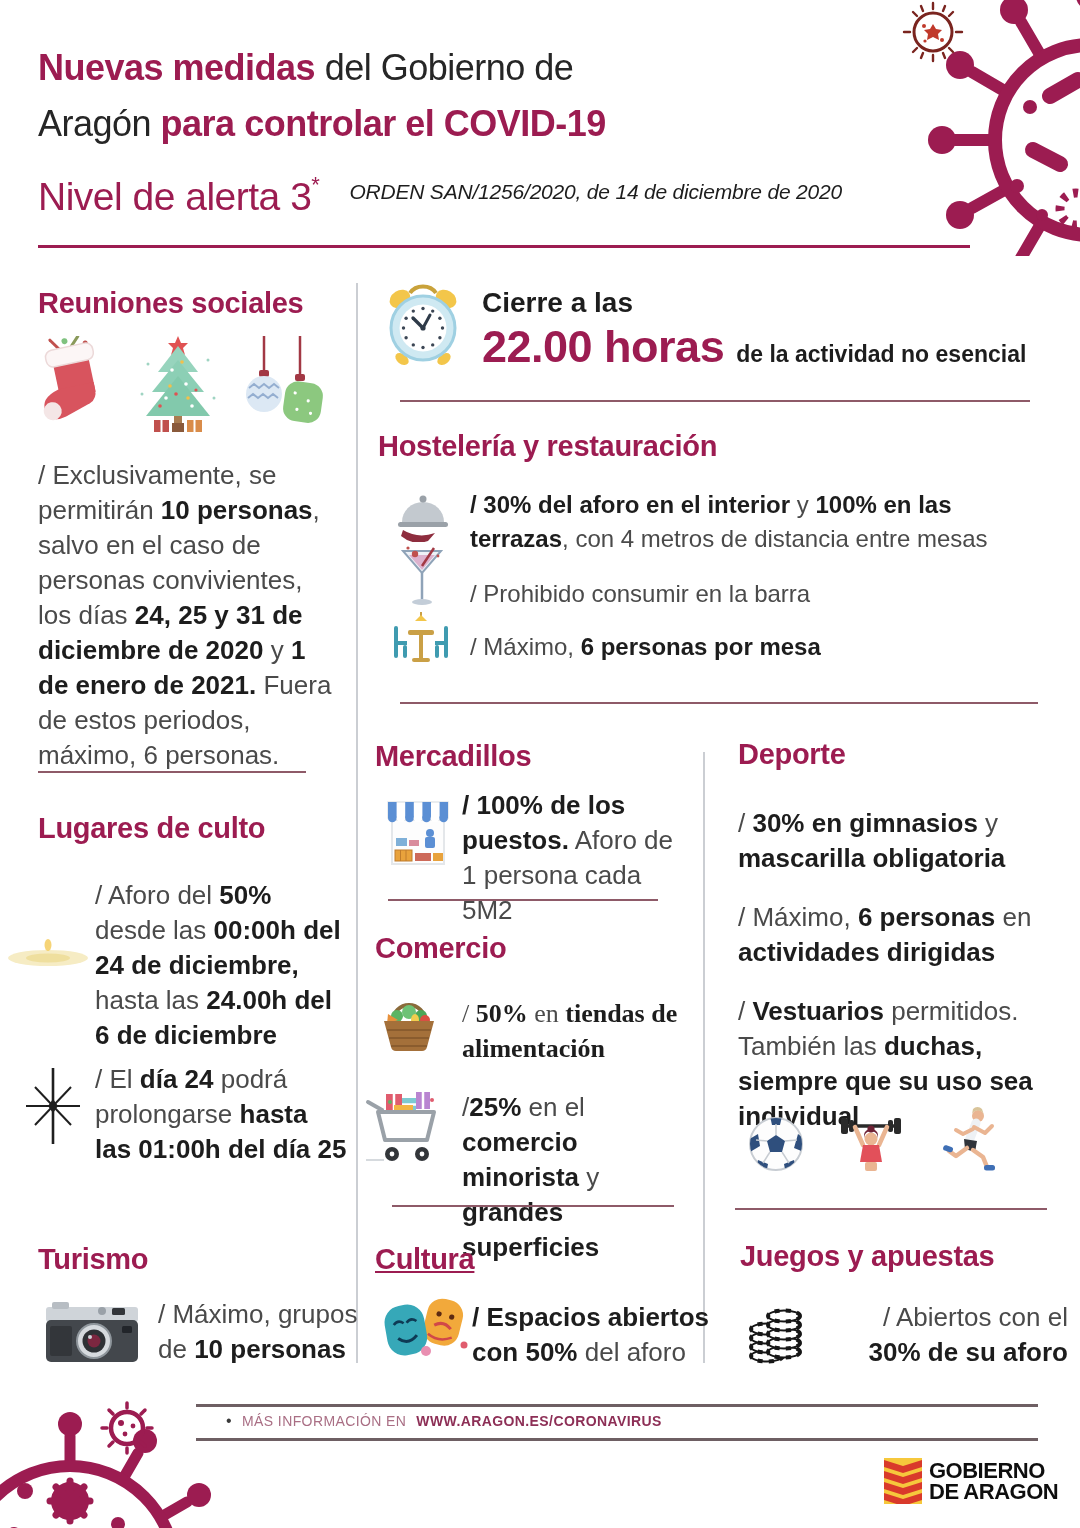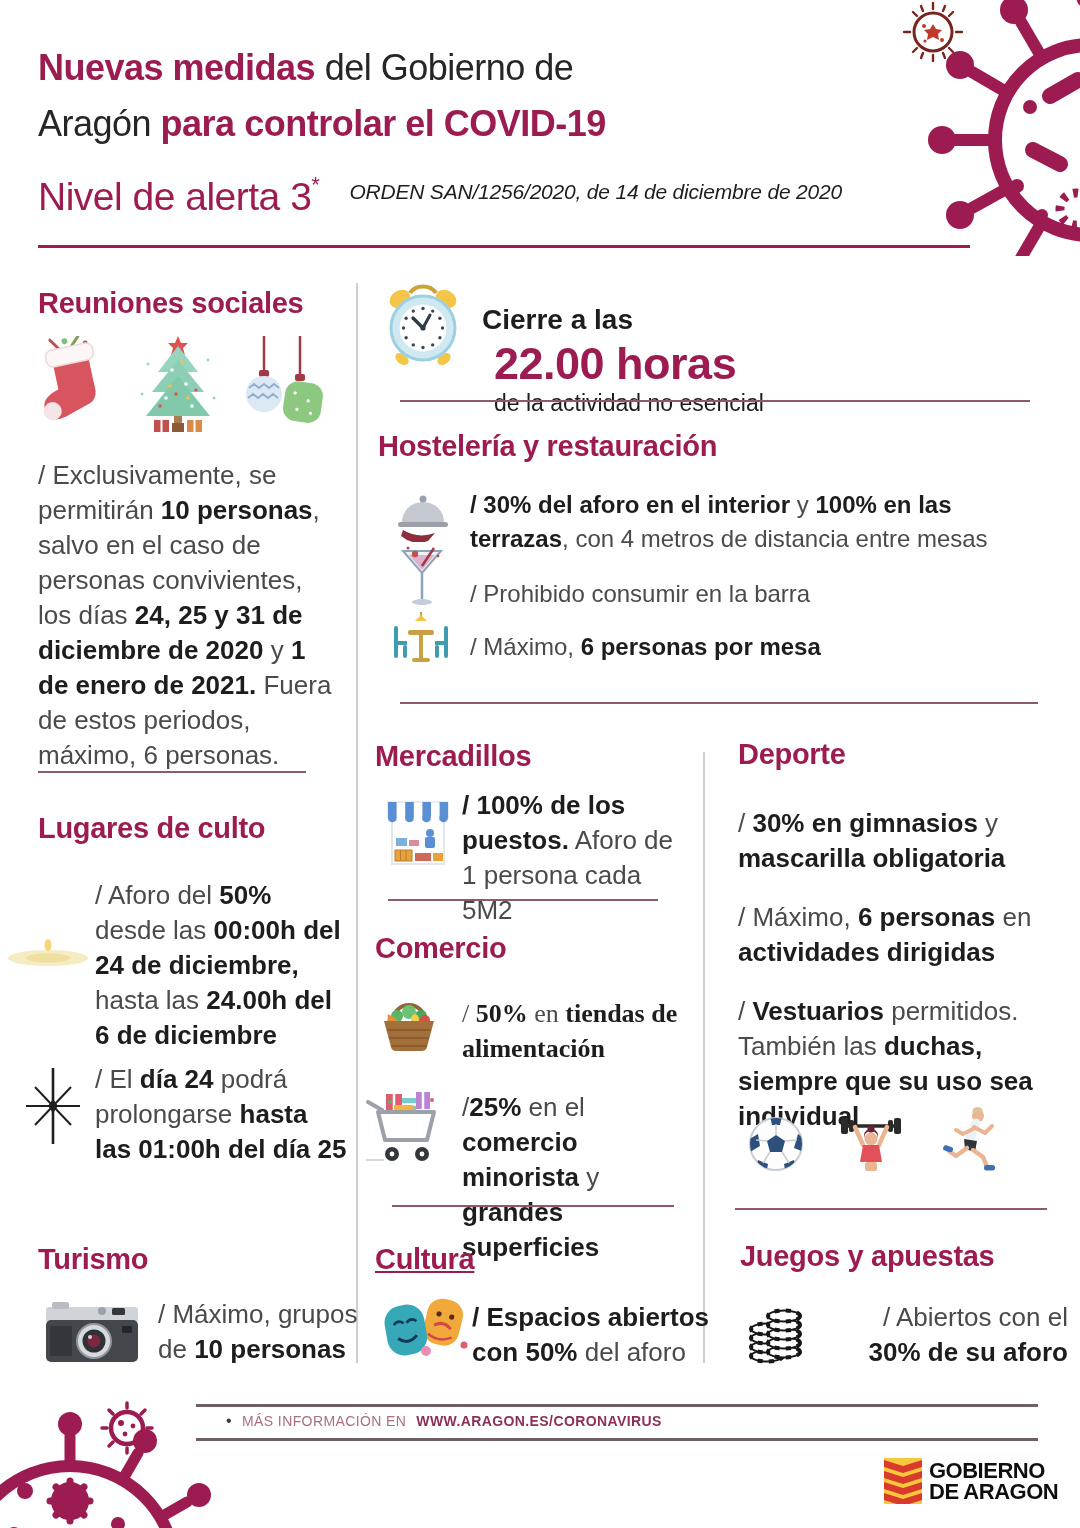--- a/index.html
+++ b/index.html
@@ -40,25 +40,25 @@
   #culto-item2     { left:95px; top:1062px; width:255px; }
   #turismo-title   { left:38px; top:1243px; }
   #turismo-icon    { left:40px; top:1297px; }
   #turismo-item    { left:158px; top:1297px; width:215px; }
 
   #vdiv1 { left:356px; top:283px; height:1080px; }
   #vdiv2 { left:703px; top:752px; height:611px; }
 
   
   #closure-icon { left:383px; top:278px; }
-  #closure-text { left:482px; top:304px; }
+  #closure-text { left:482px; top:287px; }
   #closure-intro { font-size:28px; font-weight:700; color:#1d1d1d; }
-  #closure-line2 { display:flex; align-items:baseline; margin-top:2px;flex-direction:column; }
+  #closure-line2 { display:flex; align-items:baseline; margin-top:2px; }
   #closure-time { font-size:45px; font-weight:700; color:#9c1c51; letter-spacing:-0.5px; }
-  #closure-suffix { font-size:23px; font-weight:400; color:#1d1d1d; margin-left:12px; }
+  #closure-suffix { font-size:23px; font-weight:700; color:#1d1d1d; margin-left:12px; }
   #divider-mid1 { left:400px; top:400px; width:630px; }
 
   #hosteleria-title { left:378px; top:430px; }
   .host-text { font-size:24px; line-height:34px; }
   #host-icon1 { left:395px; top:490px; }
   #host-item1 { left:470px; top:488px; width:578px; }
   #host-icon2 { left:400px; top:546px; }
   #host-item2 { left:470px; top:577px; width:560px; }
   #host-icon3 { left:388px; top:612px; }
   #host-item3 { left:470px; top:630px; width:560px; }

